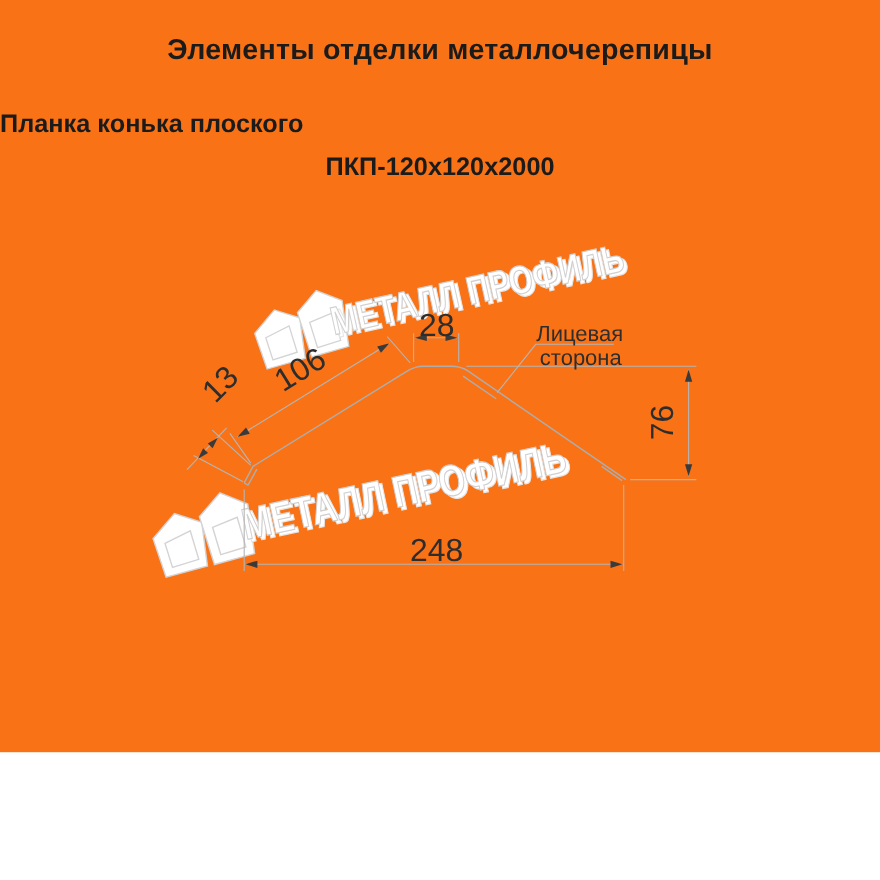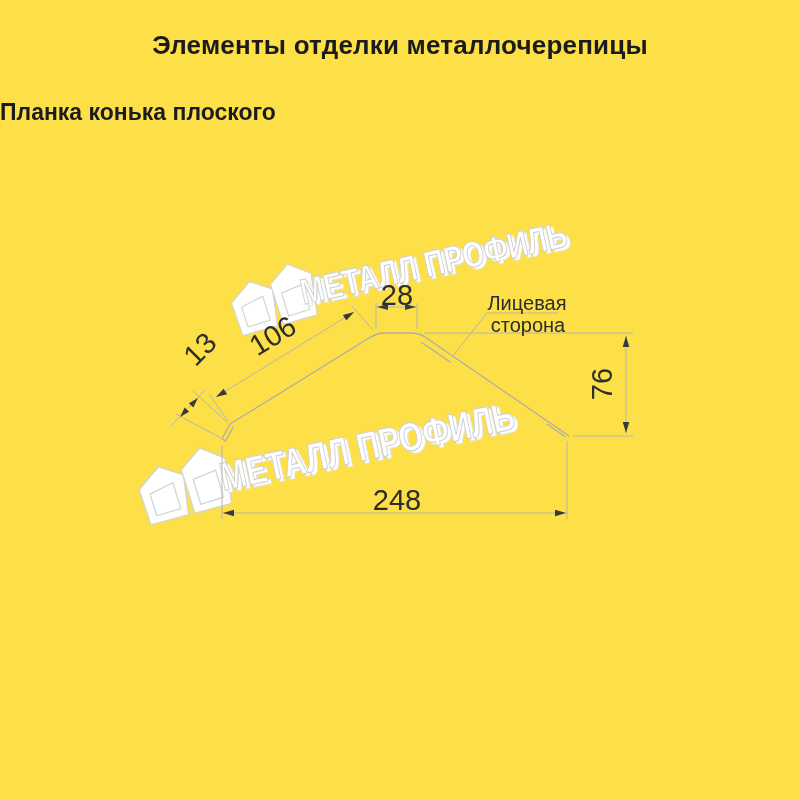--- a/index.html
+++ b/index.html
@@ -1,17 +1,17 @@
 <!DOCTYPE html>
 <html><head>
 <meta charset="utf-8">
 <style>
   html,body{margin:0;padding:0;background:#fff;}
   .page{
-    position:relative;width:800px;height:800px;background:#fde047;overflow:hidden;
+    position:relative;width:800px;height:684px;background:#f97316;overflow:hidden;
     font-family:"Liberation Sans", sans-serif;color:#1c1c1c;
   }
   .title{
     position:absolute;top:30px;left:0;width:100%;text-align:center;
     font-size:26px;font-weight:bold;letter-spacing:.2px;color:#1b1b1b;
   }
   .subtitle{
     position:absolute;top:99px;left:0;width:100%;text-align:left;
     font-size:23px;font-weight:bold;color:#1b1b1b;
   }
@@ -29,20 +29,21 @@
   .profile{stroke:#adadad;stroke-width:1.3;fill:none;stroke-linejoin:round;}
   .arrow{fill:#3a3a3a;stroke:none;}
 </style>
 </head>
 <body>
 
 <div class="page">
 
   <div class="title">Элементы отделки металлочерепицы</div>
   <div class="subtitle">Планка конька плоского</div>
+  <div class="product-code">ПКП-120х120х2000</div>
 
   <svg class="drawing" viewBox="0 0 800 800" xmlns="http://www.w3.org/2000/svg">
 
     <g transform="translate(240,332) rotate(-12.5)">
       <g stroke="#d4d4d4" stroke-width="1.2" fill="#ffffff">
         <path d="M2,4 L-2,-30 L20,-47 L41,-35 L38,2 Z"></path>
         <path d="M9,-3 L7,-24 L30,-30 L32,-5 Z"></path>
         <path d="M44,2 L40,-40 L61,-56 L82,-42 L79,0 Z"></path>
         <path d="M51,-5 L49,-29 L71,-33 L73,-7 Z"></path>
       </g>

